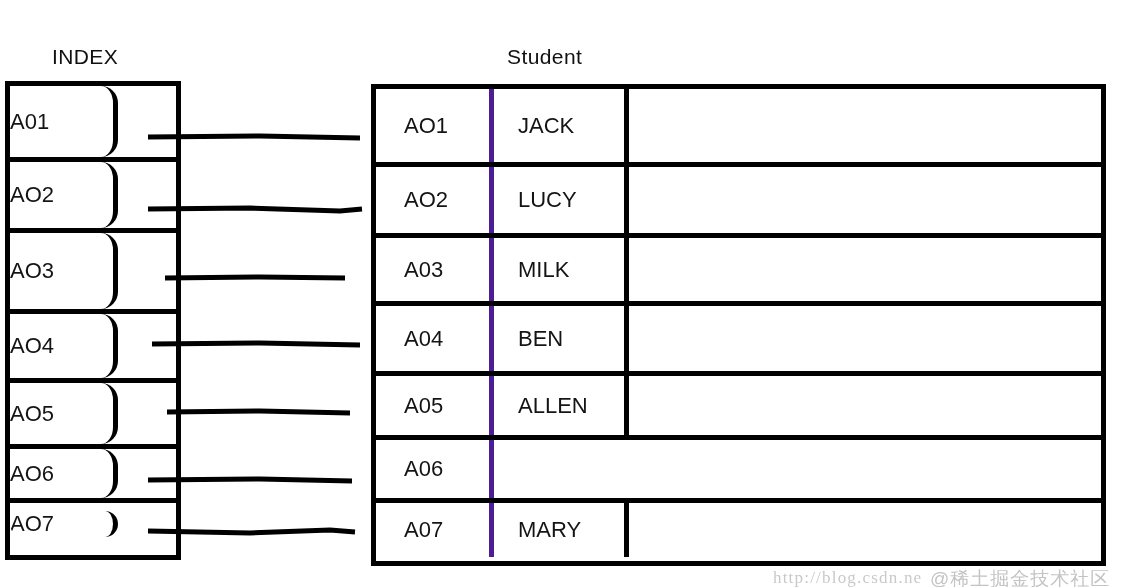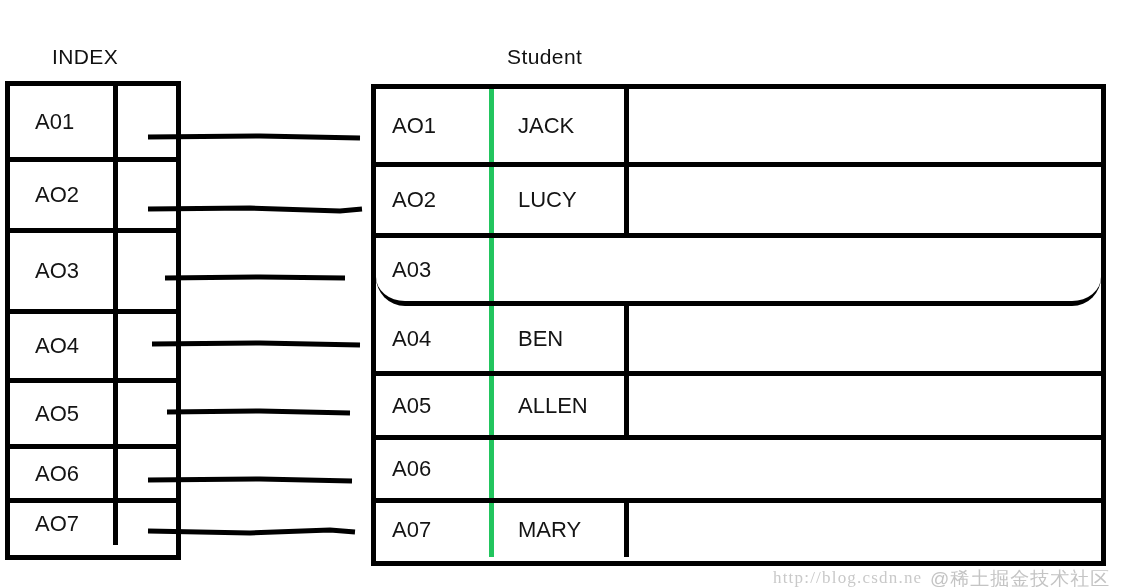--- a/index.html
+++ b/index.html
@@ -63,37 +63,37 @@
   
   #index-table {
     left: 5px;
     top: 69px;
     width: 176px;
     height: 479px;
   }
   #index-table .cell-key {
     width: 108px;
     border-right: 5px solid #000000;
-    padding-left: 25px;
+    border-radius: 17px;
   }
   #index-table .cell-ptr {
     flex: 1 1 auto;
   }
 
   
   #student-table {
     left: 371px;
     top: 72px;
     width: 735px;
     height: 482px;
   }
   #student-table .cell-id {
     width: 118px;
-    border-right: 5px solid #22c55e;
-    padding-left: 16px;
+    border-right: 5px solid #4c1d95;
+    padding-left: 28px;
   }
   #student-table .cell-name {
     width: 135px;
     border-right: 5px solid #000000;
     padding-left: 24px;
   }
   #student-table .cell-blank {
     flex: 1 1 auto;
   }
 
@@ -170,43 +170,44 @@
     <div class="row" style="height:66px;">
       <div class="cell cell-key">AO5</div>
       <div class="cell cell-ptr"></div>
     </div>
 
     <div class="row" style="height:54px;">
       <div class="cell cell-key">AO6</div>
       <div class="cell cell-ptr"></div>
     </div>
 
-    <div class="row" style="height:42px;">
+    <div class="row" style="height:42px;align-items:center;">
       <div class="cell cell-key">AO7</div>
       <div class="cell cell-ptr"></div>
     </div>
 
   </div>
 
   <div class="tbl" id="student-table">
 
     <div class="row" style="height:78px;">
       <div class="cell cell-id">AO1</div>
       <div class="cell cell-name">JACK</div>
       <div class="cell cell-blank"></div>
     </div>
 
     <div class="row" style="height:71px;">
       <div class="cell cell-id">AO2</div>
       <div class="cell cell-name">LUCY</div>
       <div class="cell cell-blank"></div>
     </div>
 
-    <div class="row" style="height:68px;border-radius:29px;">
+    <div class="row" style="height:68px;">
       <div class="cell cell-id">A03</div>
+      <div class="cell cell-name">MILK</div>
       <div class="cell cell-blank"></div>
     </div>
 
     <div class="row" style="height:70px;">
       <div class="cell cell-id">A04</div>
       <div class="cell cell-name">BEN</div>
       <div class="cell cell-blank"></div>
     </div>
 
     <div class="row" style="height:64px;">

